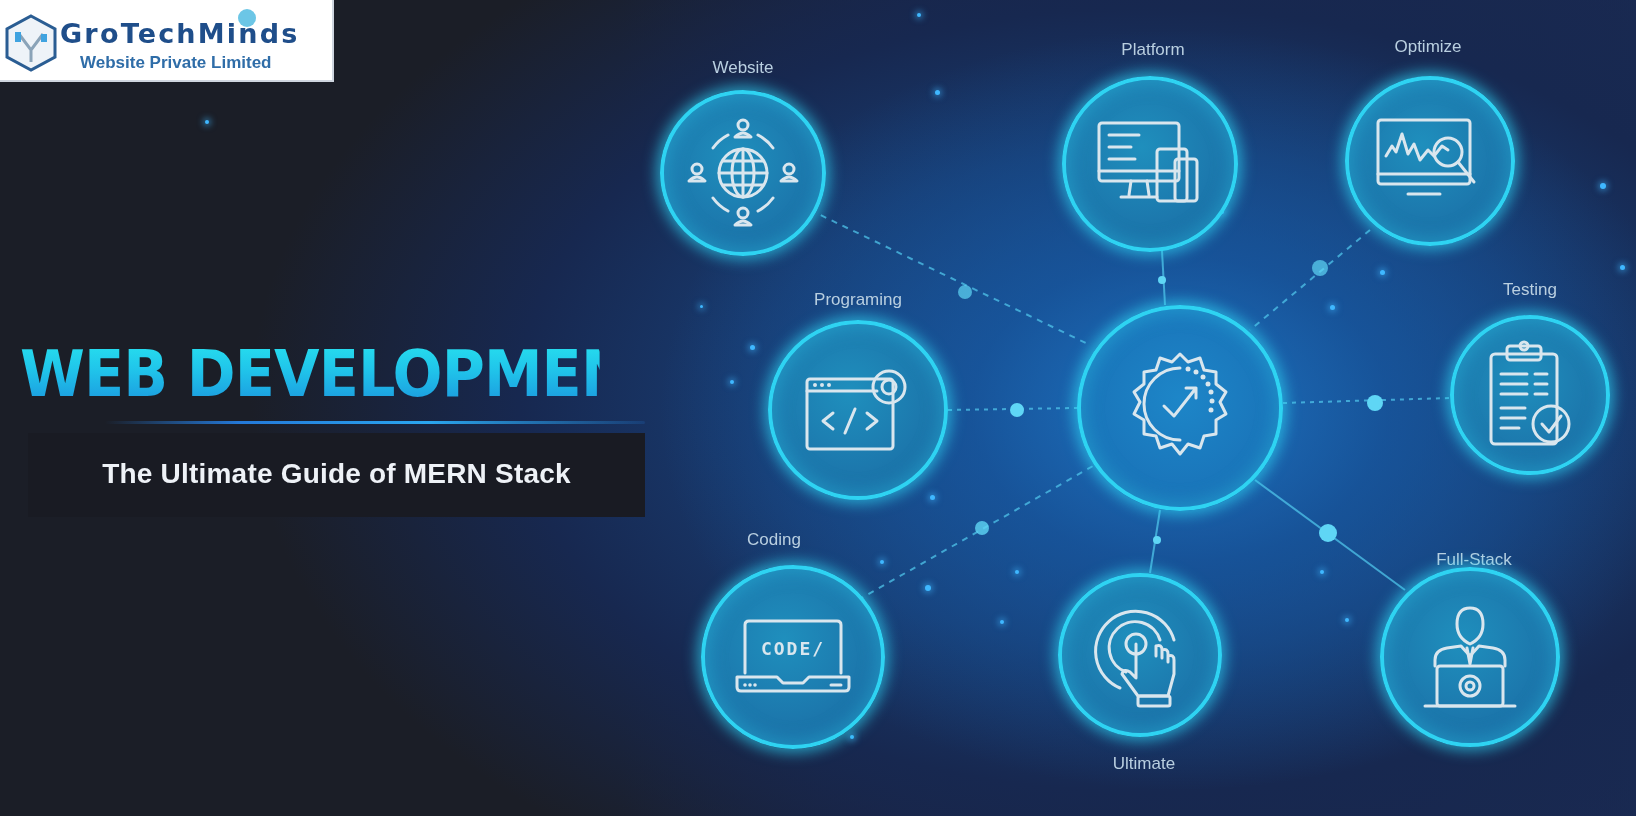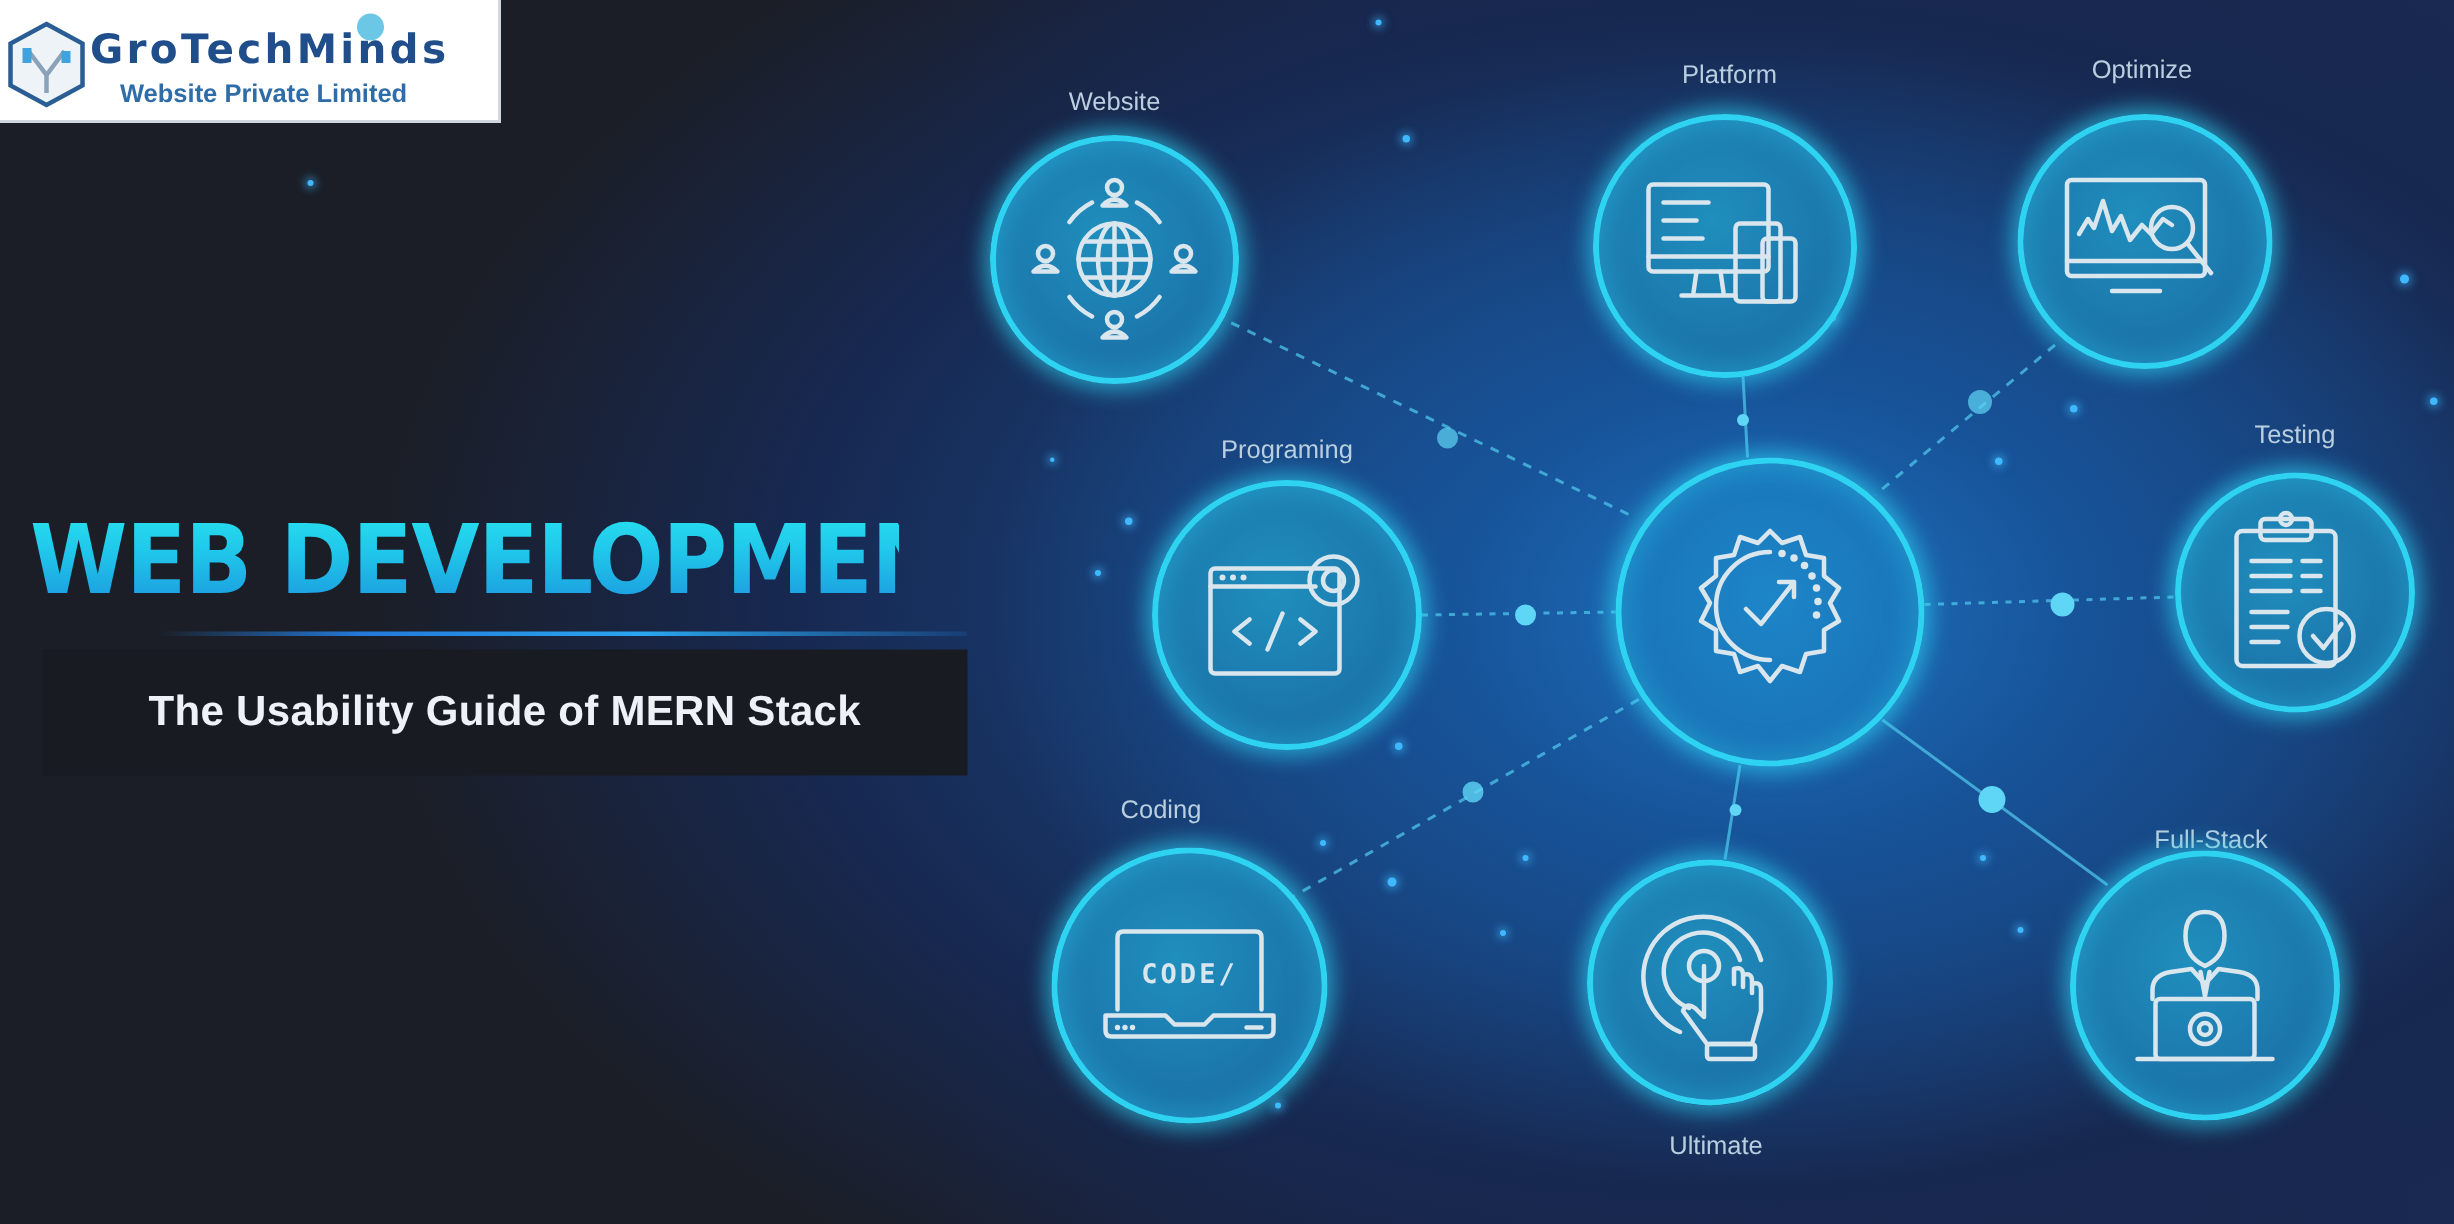--- a/index.html
+++ b/index.html
@@ -135,21 +135,21 @@
     <rect x="36" y="20" width="6" height="8" fill="#3fa3e0"></rect>
   </svg>
   <div class="logo-brain"></div>
   <div class="logo-name">GroTechMinds</div>
   <div class="logo-sub">Website Private Limited</div>
 </div>
 
 <div class="headline">WEB DEVELOPMENT</div>
 <div class="rule"></div>
 <div class="sub-box">
-  <div class="sub-text">The Usability Guide of MERN Stack</div>
+  <div class="sub-text">The Ultimate Guide of MERN Stack</div>
 </div>
 
 <div class="node-label" style="left:743px;top:58px">Website</div>
 <div class="node-label" style="left:1153px;top:40px">Platform</div>
 <div class="node-label" style="left:1428px;top:37px">Optimize</div>
 <div class="node-label" style="left:858px;top:290px">Programing</div>
 <div class="node-label" style="left:1530px;top:280px">Testing</div>
 <div class="node-label" style="left:774px;top:530px">Coding</div>
 <div class="node-label" style="left:1144px;top:754px">Ultimate</div>
 <div class="node-label" style="left:1474px;top:550px">Full-Stack</div>

